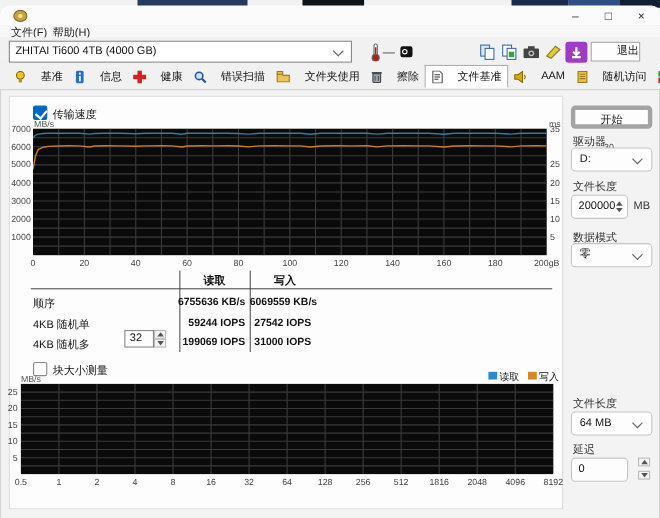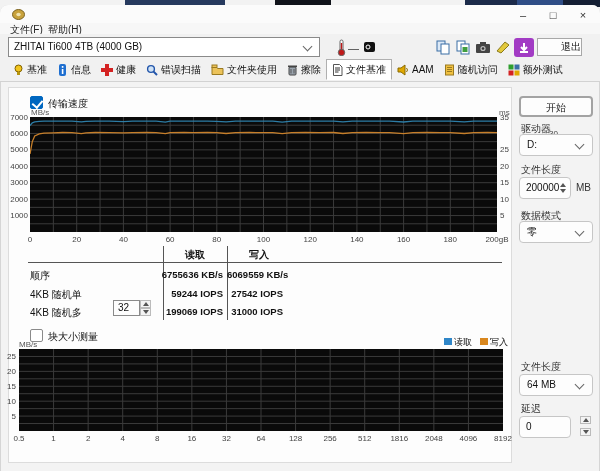--- a/index.html
+++ b/index.html
@@ -17,21 +17,21 @@
   #menubar{left:0;top:23px;width:600px;height:12px;background:#f7f7f7}
   .menu-item{position:absolute;top:0;font-size:10px;color:#222;padding:0 4px}
   #toolbar-bg{left:0;top:34px;width:600px;height:24px;background:#f1f1f1}
   #device-combo{left:8px;top:37px;width:312px;height:20px;background:#fff;border:1px solid #8a8a8a;font-size:10px;color:#111;line-height:18px;padding-left:5px;white-space:nowrap}
   .combo-chev{position:absolute;width:7px;height:7px;border-right:1px solid #666;border-bottom:1px solid #666;transform:rotate(45deg)}
   .tool-icon{position:absolute;top:38px;width:18px;height:18px;display:flex;align-items:center;justify-content:center}
   #exit-btn{left:537px;top:38px;width:45px;height:18px;background:#fdfdfd;border:1px solid #a8a8a8;font-size:10px;color:#111;text-align:right;line-height:16px}
   
   #tabbar{left:0;top:58px;width:600px;height:24px;background:#f1f1f1;border-bottom:1px solid #d2d2d2}
   #tabs{position:absolute;left:8px;top:0;height:23px;display:flex;align-items:center}
-  .tab{display:inline-flex;align-items:center;gap:3px;padding:2px 5px;font-size:10px;color:#111;height:21px;white-space:nowrap}
+  .tab{display:inline-flex;align-items:center;gap:13px;padding:2px 5px;font-size:10px;color:#111;height:21px;white-space:nowrap}
   .tab.selected{background:#fff;border:1px solid #b0b0b0;border-bottom:1px solid #fff}
   
   #panel{left:8px;top:87px;width:504px;height:376px;background:#fdfdfd;border:1px solid #dcdcdc}
   .chk{position:absolute;width:13px;height:13px;border-radius:2px}
   .chk.on{background:#0067c0;border:1px solid #0067c0}
   .chk.on:after{content:"";position:absolute;left:3px;top:1px;width:5px;height:8px;border:solid #fff;border-width:0 2px 2px 0;transform:rotate(40deg)}
   .chk.off{background:#fff;border:1px solid #8a8a8a}
   .chk-label{position:absolute;font-size:10px;color:#111;white-space:nowrap}
   .axis-label{position:absolute;font-size:8px;color:#555}
   .tick{position:absolute;font-size:8px;color:#444;white-space:nowrap}
@@ -41,21 +41,21 @@
   .tbl-label{position:absolute;font-size:10px;color:#111;white-space:nowrap}
   .tbl-val{position:absolute;font-size:9.5px;font-weight:bold;color:#111;text-align:right;white-space:nowrap}
   .hline{position:absolute;height:1px;background:#555}
   .vline{position:absolute;width:1px;background:#555}
   
   #legend{left:380px;top:336px;width:128px;display:flex;justify-content:flex-end;gap:8px;font-size:9px;color:#111;align-items:center}
   .swatch{display:inline-block;width:8px;height:7px;margin-right:2px}
   
   .side-label{position:absolute;font-size:10px;color:#333;white-space:nowrap}
   .side-combo{position:absolute;width:74px;height:22px;background:#fdfdfd;border:1px solid #c6c6c6;border-radius:4px;font-size:10px;color:#111;line-height:20px;padding-left:7px}
-  #start-btn{left:519px;top:96px;width:74px;height:21px;background:#fdfdfd;border:2px solid #a3a3a3;border-radius:4px;font-size:10px;color:#222;text-align:center;line-height:19px}
+  #start-btn{left:519px;top:96px;width:74px;height:21px;background:#fdfdfd;border:4px solid #a3a3a3;border-radius:4px;font-size:10px;color:#222;text-align:center;line-height:19px}
   .spin-box{position:absolute;height:22px;background:#fdfdfd;border:1px solid #c6c6c6;border-radius:4px;font-size:10px;color:#111;line-height:20px;padding-left:6px}
   .tri-up{width:0;height:0;border-left:3px solid transparent;border-right:3px solid transparent;border-bottom:4px solid #555}
   .tri-down{width:0;height:0;border-left:3px solid transparent;border-right:3px solid transparent;border-top:4px solid #555}
   .spin-arrows{position:absolute;display:flex;flex-direction:column;gap:2px;align-items:center;justify-content:center}
   .mini-spin{position:absolute;width:11px;height:8px;border:1px solid #bbb;background:#f4f4f4;display:flex;align-items:center;justify-content:center}
 </style>
 </head>
 <body>
 
 <div id="desktop" class="abs">

